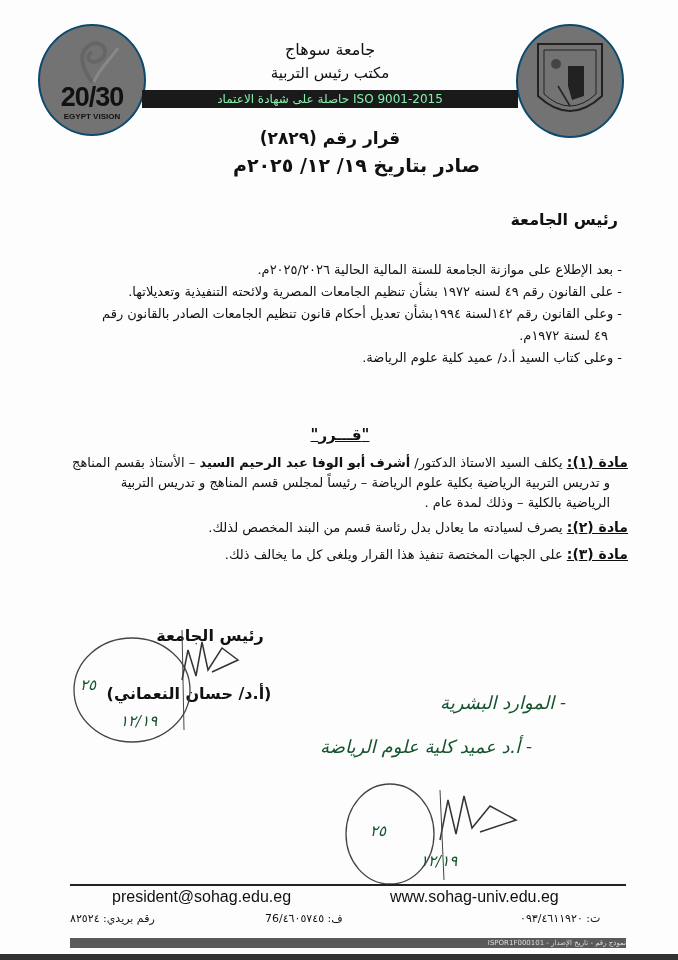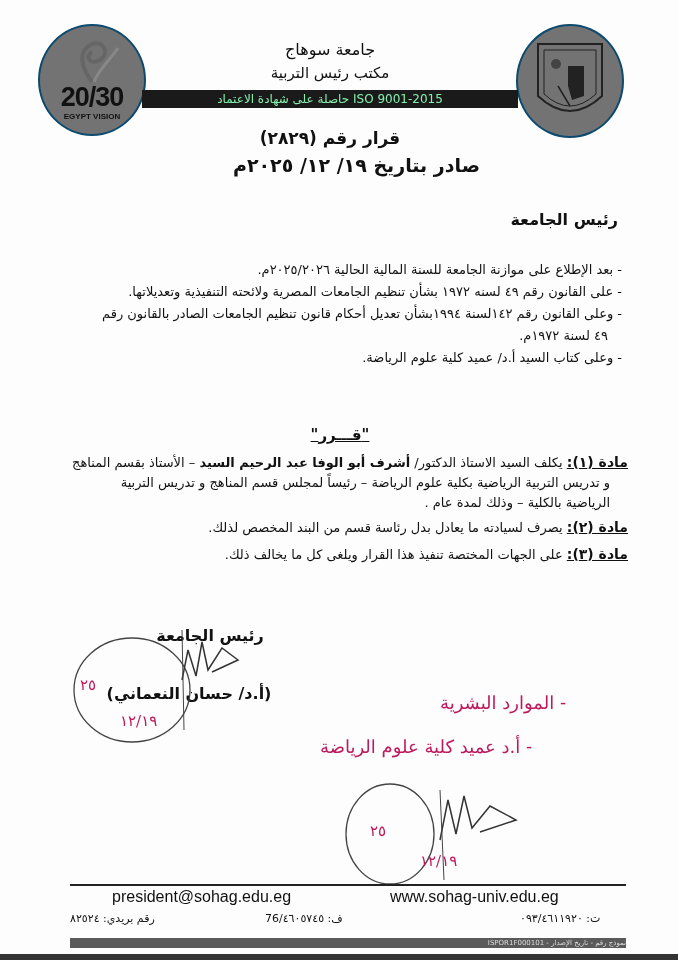--- a/index.html
+++ b/index.html
@@ -28,21 +28,21 @@
   .heading { position:absolute; right:60px; top:210px; font-size:16px; font-weight:bold; }
   .preamble { position:absolute; right:56px; top:236px; width:590px; font-size:13px; line-height:22px;margin-top:23px; }
   .preamble div { white-space:nowrap; }
   .preamble .indent { padding-right:14px; }
   .qarar { position:absolute; left:290px; top:426px; width:100px; text-align:center; font-size:15px; font-weight:bold; text-decoration:underline; }
   .articles { position:absolute; right:50px; top:452px; width:600px; font-size:13px; line-height:20px; }
   .art-label { font-weight:bold; text-decoration:underline; font-size:14px; }
   .bold { font-weight:bold; }
   .sig-title { position:absolute; left:140px; top:626px; width:140px; text-align:center; font-size:16px; font-weight:bold; direction:rtl; }
   .sig-name { position:absolute; left:84px; top:684px; width:210px; text-align:center; font-size:16px; font-weight:bold; direction:rtl; }
-  .handwriting { position:absolute; font-family:"DejaVu Serif", serif; color:#be185d; direction:rtl; }
+  .handwriting { position:absolute; font-family:"DejaVu Serif", serif; font-style:italic; color:#14532d; direction:rtl; }
   .footer-line { position:absolute; left:70px; width:556px; height:2px; background:#222; }
   .footer-text { position:absolute; font-family:"Liberation Sans", sans-serif; font-size:16px; }
   .footer-small { position:absolute; font-size:11px; direction:rtl; }
   .footer-bar { position:absolute; left:70px; top:938px; width:556px; height:10px; background:#5a5a5a; color:#ddd; font-size:7px; line-height:10px; text-align:right; overflow:hidden; }
   .bottom-edge { position:absolute; left:0; top:954px; width:678px; height:6px; background:#333; }
   svg { position:absolute; }
 </style>
 </head>
 <body>
 

